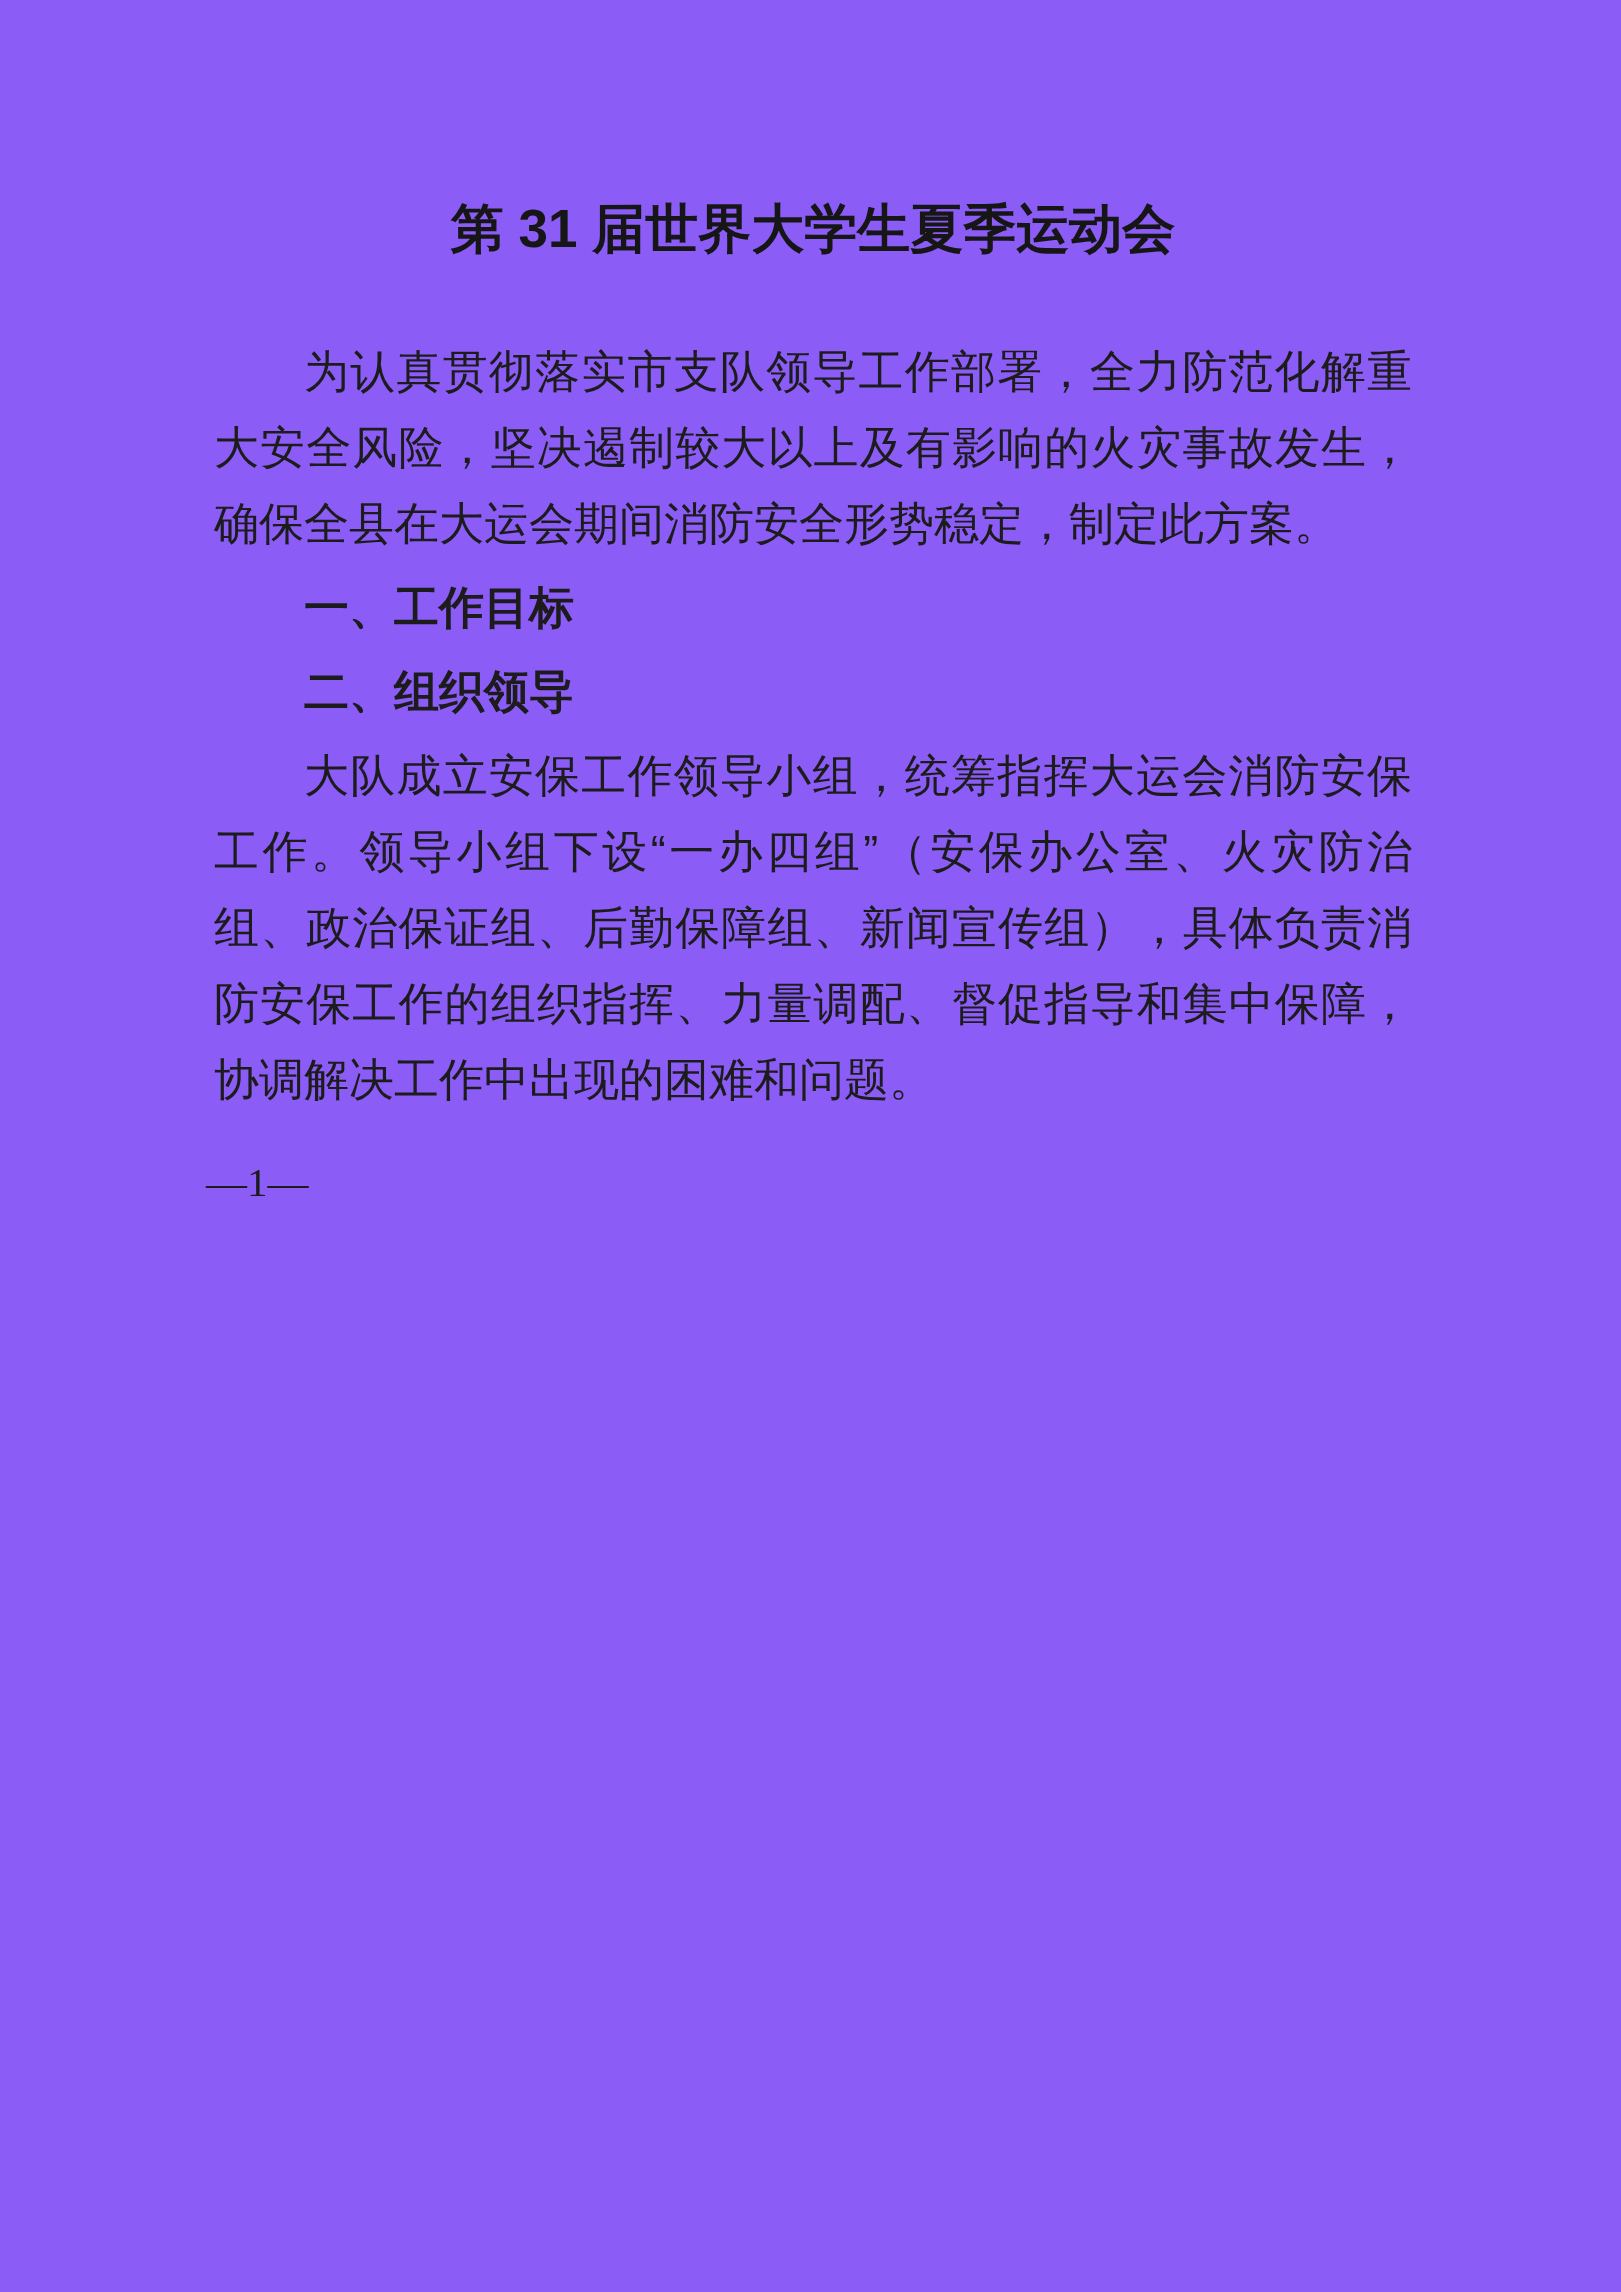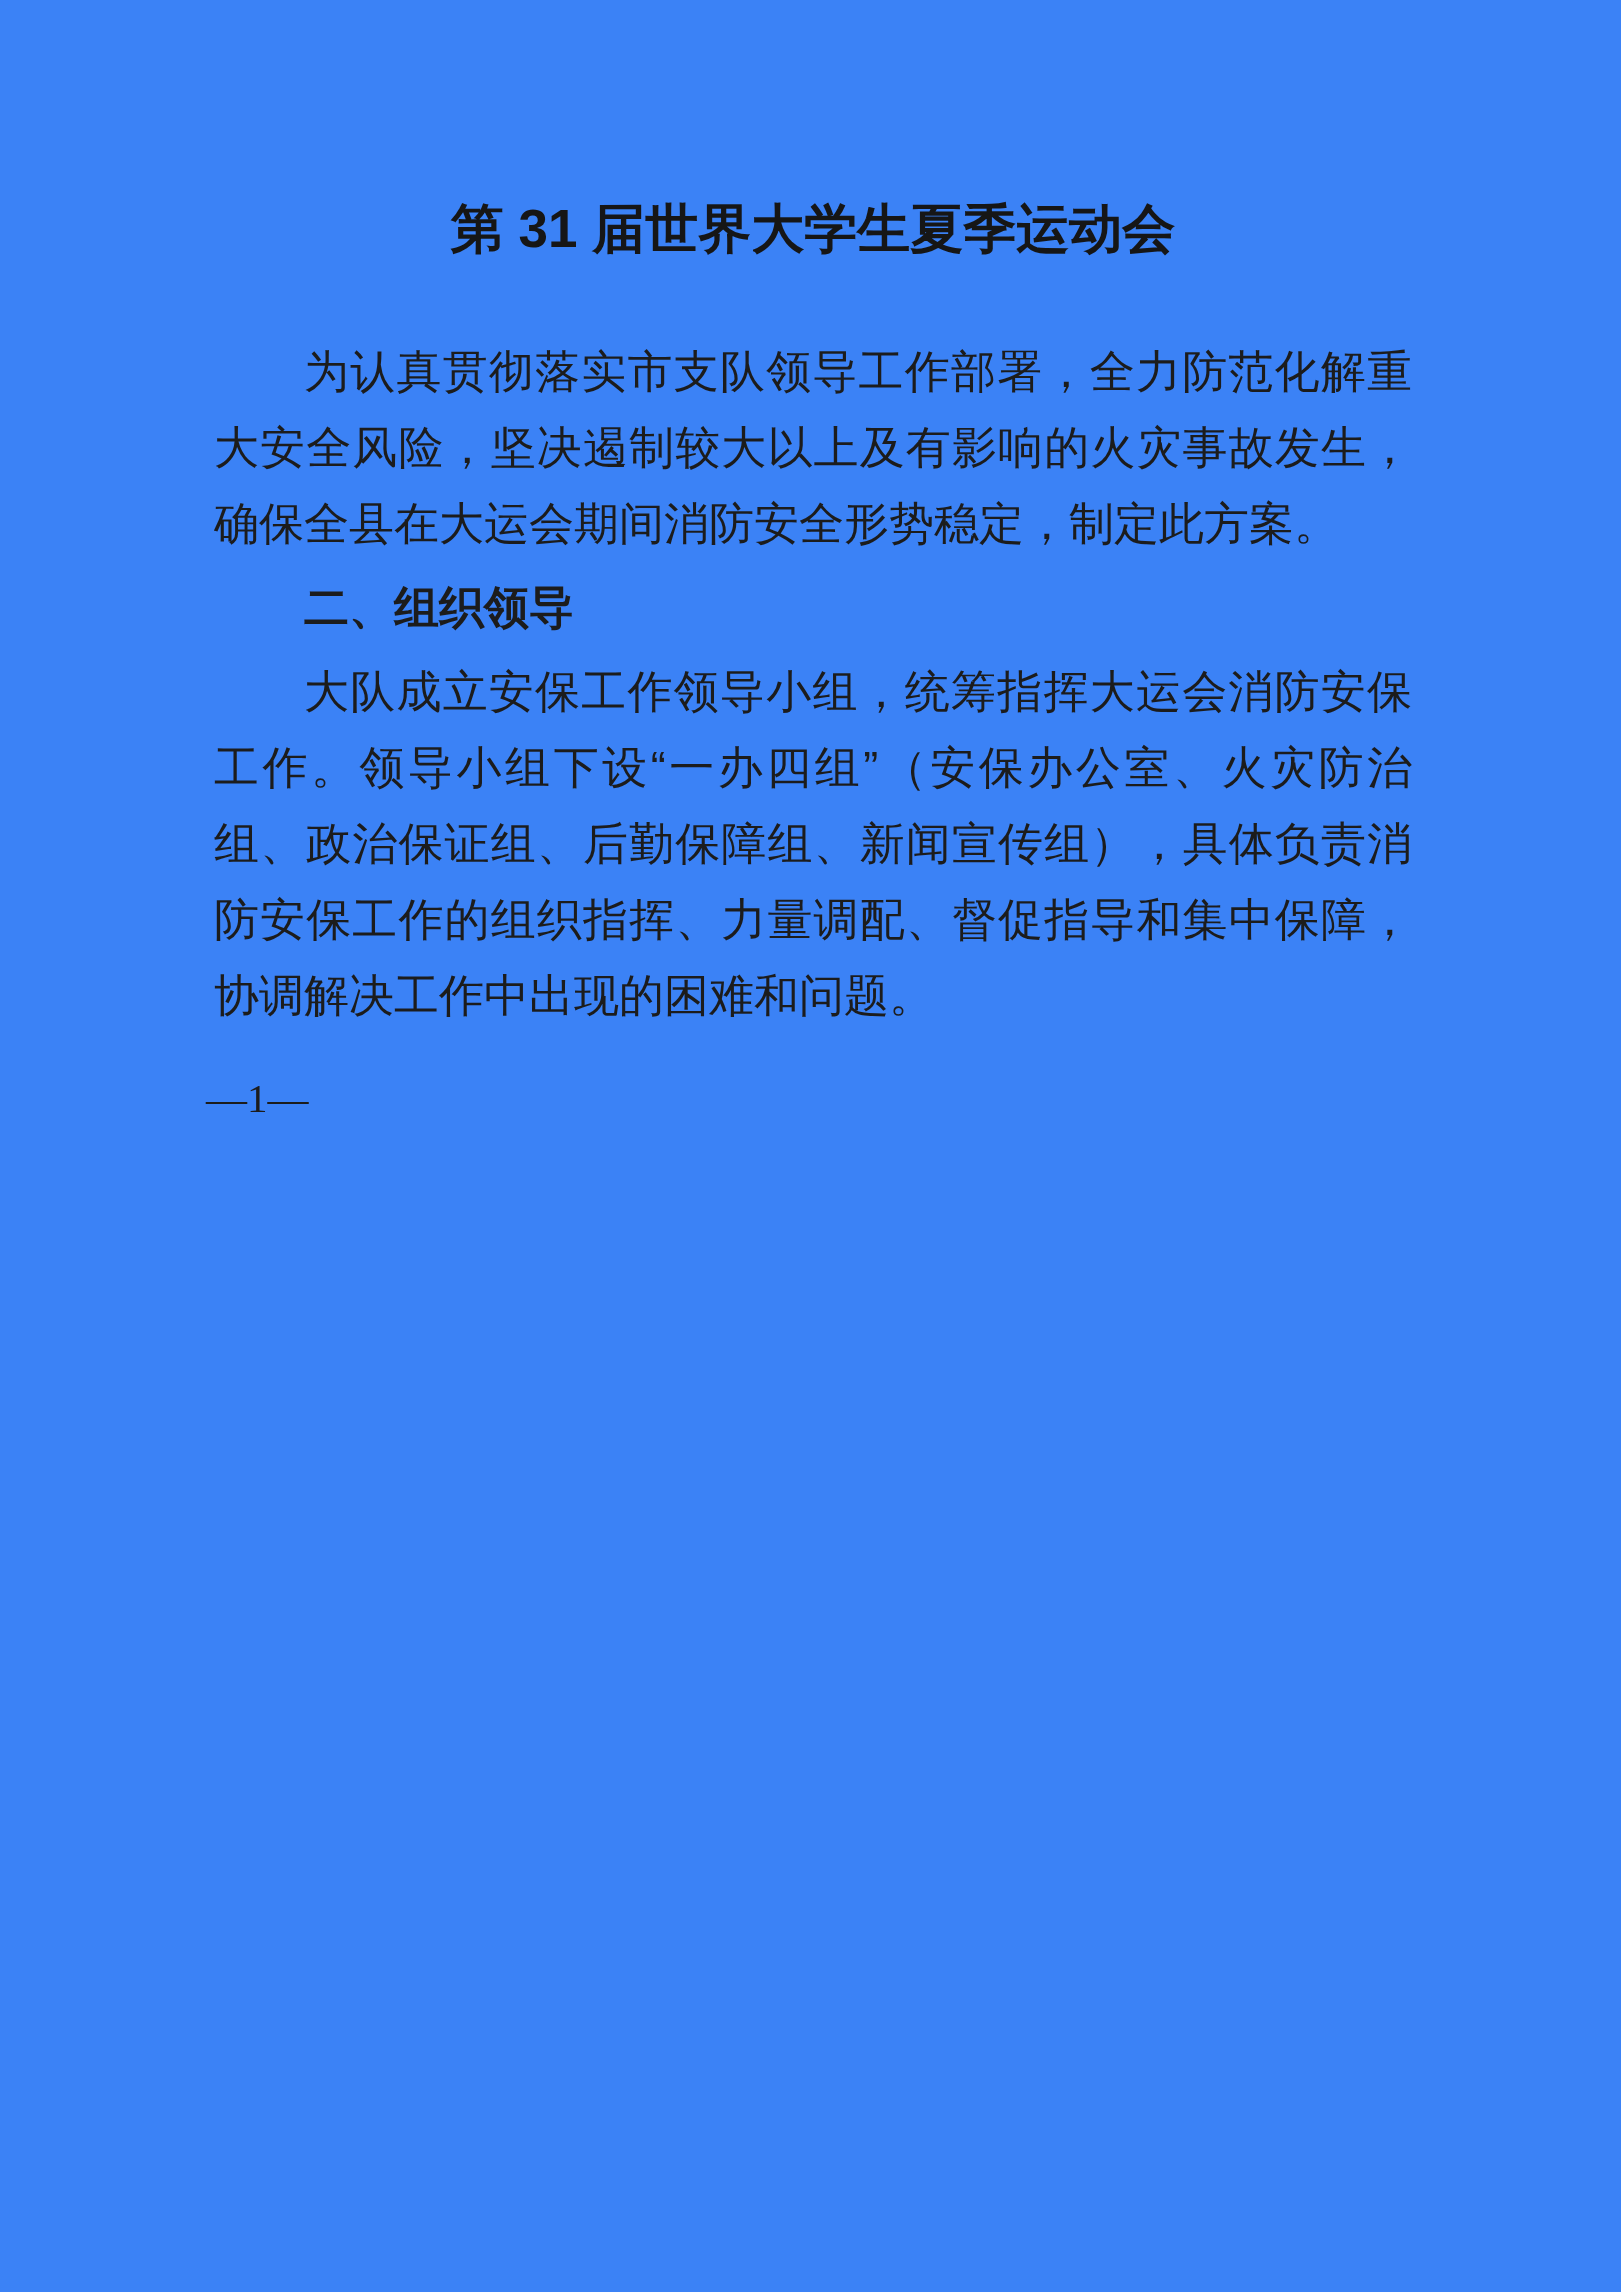--- a/index.html
+++ b/index.html
@@ -4,21 +4,21 @@
 <style>
   html, body {
     margin: 0;
     padding: 0;
     background: #ffffff;
   }
   .page {
     position: relative;
     width: 1621px;
     height: 2293px;
-    background: #3b82f6;
+    background: #8b5cf6;
     color: #1c1c1c;
     font-family: "Liberation Sans", "DejaVu Sans", sans-serif;
     overflow: hidden;
     box-sizing: border-box;
     padding: 191px 201px 0 206px;
   }
   .title-block {
     text-align: center;
     font-weight: bold;
     font-size: 53px;
@@ -53,20 +53,21 @@
 <body>
 
 <div class="page">
 
   <div class="title-block">
     <div>第 31 届世界大学生夏季运动会</div>
   </div>
 
   <div class="body-block">
     <p>为认真贯彻落实市支队领导工作部署，全力防范化解重大安全风险，坚决遏制较大以上及有影响的火灾事故发生，确保全县在大运会期间消防安全形势稳定，制定此方案。</p>
+    <p class="heading">一、工作目标</p>
     <p class="heading">二、组织领导</p>
     <p>大队成立安保工作领导小组，统筹指挥大运会消防安保工作。领导小组下设“一办四组”（安保办公室、火灾防治组、政治保证组、后勤保障组、新闻宣传组），具体负责消防安保工作的组织指挥、力量调配、督促指导和集中保障，协调解决工作中出现的困难和问题。</p>
 
     <div class="page-number">—1—</div>
   </div>
 
 </div>
 
 
 </body></html>

